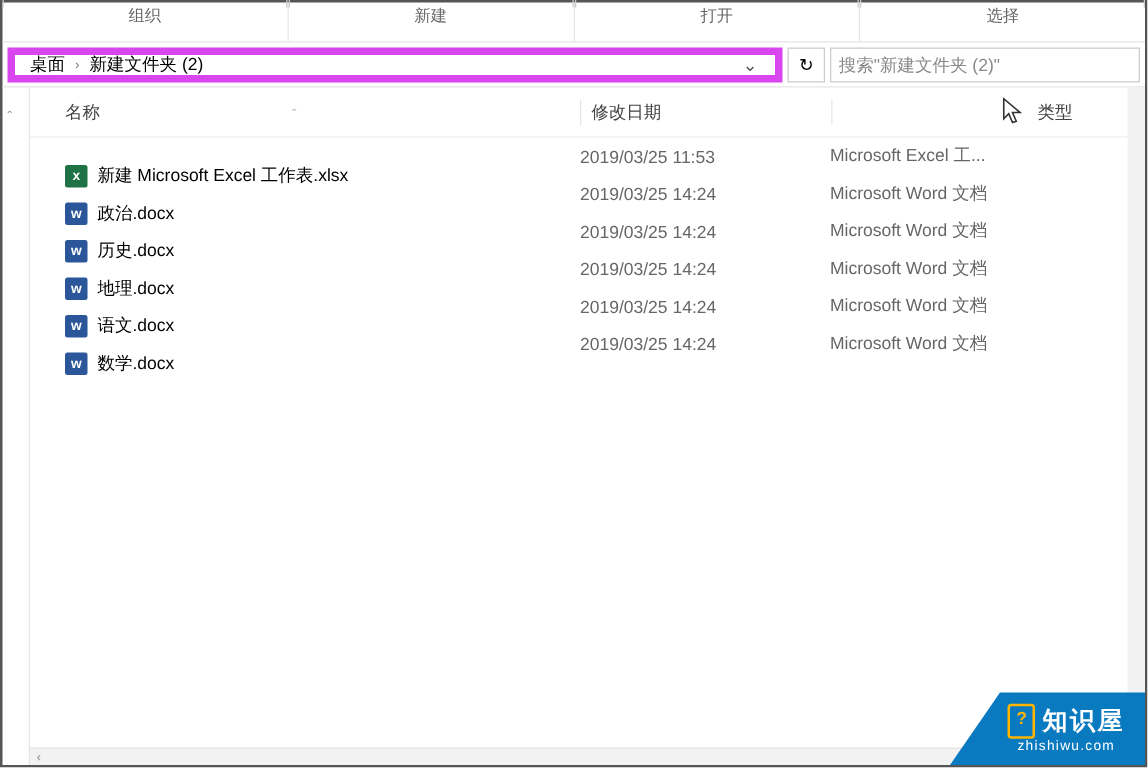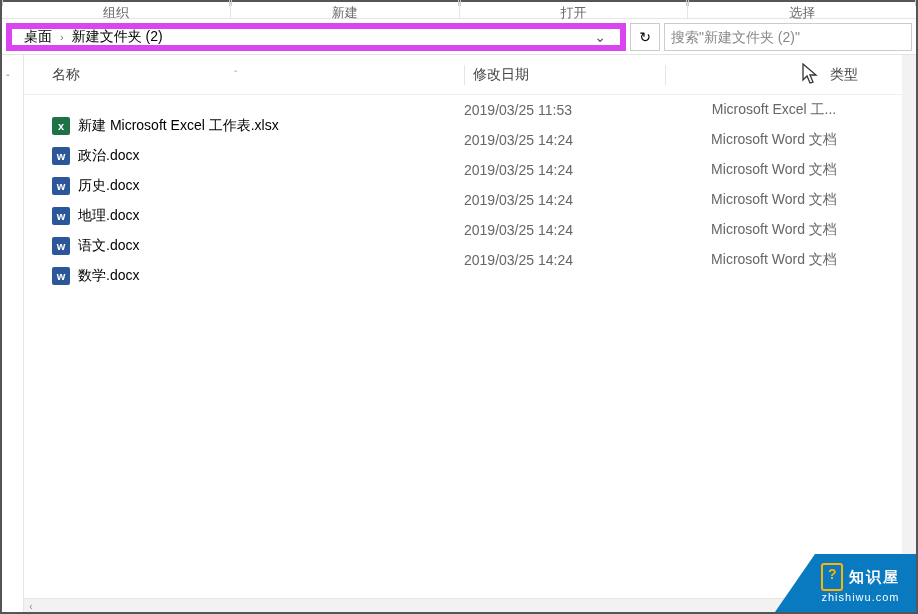--- a/index.html
+++ b/index.html
@@ -1,18 +1,18 @@
 <!DOCTYPE html>
 <html><head>
   <meta charset="utf-8">
   <style>
     * { margin: 0; padding: 0; box-sizing: border-box; }
     body { font-family: "Microsoft YaHei", "Segoe UI", Arial, sans-serif; font-size: 14px; color: #000; background: #fff; width: 918px; height: 614px; overflow: hidden; position: relative; }
     .window { border: 2px solid #555; width: 918px; height: 614px; display: flex; flex-direction: column; }
-    .ribbon-groups { height: 17px; display: flex; border-bottom: 1px solid #e5e5e5; }
+    .ribbon-groups { height: 32px; display: flex; border-bottom: 1px solid #e5e5e5; }
     .ribbon-group { flex: 1; text-align: center; color: #666; font-size: 13px; border-right: 1px solid #e5e5e5; padding-top: 2px; position: relative; }
     .ribbon-group:last-child { border-right: none; }
     .ribbon-group::before, .ribbon-group::after { content:""; position:absolute; top:-2px; width:1px; height:6px; background:#ccc; }
     .ribbon-group::before { left:0; }
     .ribbon-group::after { right:0; }
     .addr-row { height: 36px; display: flex; align-items: center; border-bottom: 1px solid #e5e5e5; }
     .breadcrumb { flex: 1; display: flex; align-items: center; padding: 0 8px; height: 28px; margin: 4px 4px; border: 6px solid #d946ef; }
     .bc-seg { color: #000; padding: 0 4px; }
     .bc-sep { color: #777; padding: 0 4px; font-size: 11px; }
     .bc-dd { margin-left: auto; color: #555; padding: 0 6px; }
@@ -29,33 +29,33 @@
     .col-name { width: 440px; padding-left: 28px; }
     .col-date { width: 200px; }
     .col-type { width: 200px; text-align: right; }
     .col-sep { width:1px; height:20px; background:#e5e5e5; }
     .sort-caret { font-size:10px; color:#aaa; margin-left: 150px; }
     .cursor { position:absolute; left: 778px; top: 8px; pointer-events:none; }
     .rows { flex:1; overflow:auto; }
     .row { height: 30px; display:flex; align-items:center; }
     .cell-name { width: 440px; display:flex; align-items:center; padding-left: 28px; gap:8px;margin-top:32px; }
     .cell-date { width: 200px; color:#666; }
-    .cell-type { width: 220px; color:#666; white-space:nowrap; overflow:hidden; text-overflow:ellipsis;text-align:center; }
+    .cell-type { width: 220px; color:#666; white-space:nowrap; overflow:hidden; text-overflow:ellipsis; }
     .icon { width:18px; height:18px; display:inline-flex; align-items:center; justify-content:center; border-radius:2px; flex-shrink:0; }
     .icon-excel { background:#1f7246; }
     .icon-excel::after { content:"x"; color:#fff; font-weight:bold; font-size:11px; }
     .icon-word { background:#2b579a; }
     .icon-word::after { content:"w"; color:#fff; font-weight:bold; font-size:11px; }
     .scrollbar-r { width:14px; background:#f2f2f2; }
     .scrollbar-b { height:14px; background:#f2f2f2; border-top:1px solid #e5e5e5; display:flex; }
     .sb-btn { width:14px; height:14px; display:flex; align-items:center; justify-content:center; color:#888; font-size:10px; }
     .watermark { position:absolute; right:2px; bottom:2px; display:flex; align-items:flex-end; height:58px; }
     .wm-tri { width:0; height:0; border-bottom:58px solid #0a7ac0; border-left:40px solid transparent; }
     .wm-box { background:#0a7ac0; color:#fff; height:58px; display:flex; flex-direction:column; align-items:center; justify-content:center; padding:0 16px 0 6px; }
-    .wm-title { font-size:15px; font-weight:bold; letter-spacing:2px; display:flex; align-items:center; gap:6px;}
+    .wm-title { font-size:20px; font-weight:bold; letter-spacing:2px; display:flex; gap:6px;}
     .wm-url { font-size:11px; letter-spacing:1px; }
     .wm-icon { display:inline-block; width:22px; height:28px; border:2px solid #ffb400; border-radius:3px; position:relative; }
     .wm-icon::after { content:"?"; position:absolute; left:5px; top:1px; color:#ffb400; font-weight:bold; font-size:14px; }
   </style>
 </head>
 <body>
 
 <div class="window">
 
   <div class="ribbon-groups">

